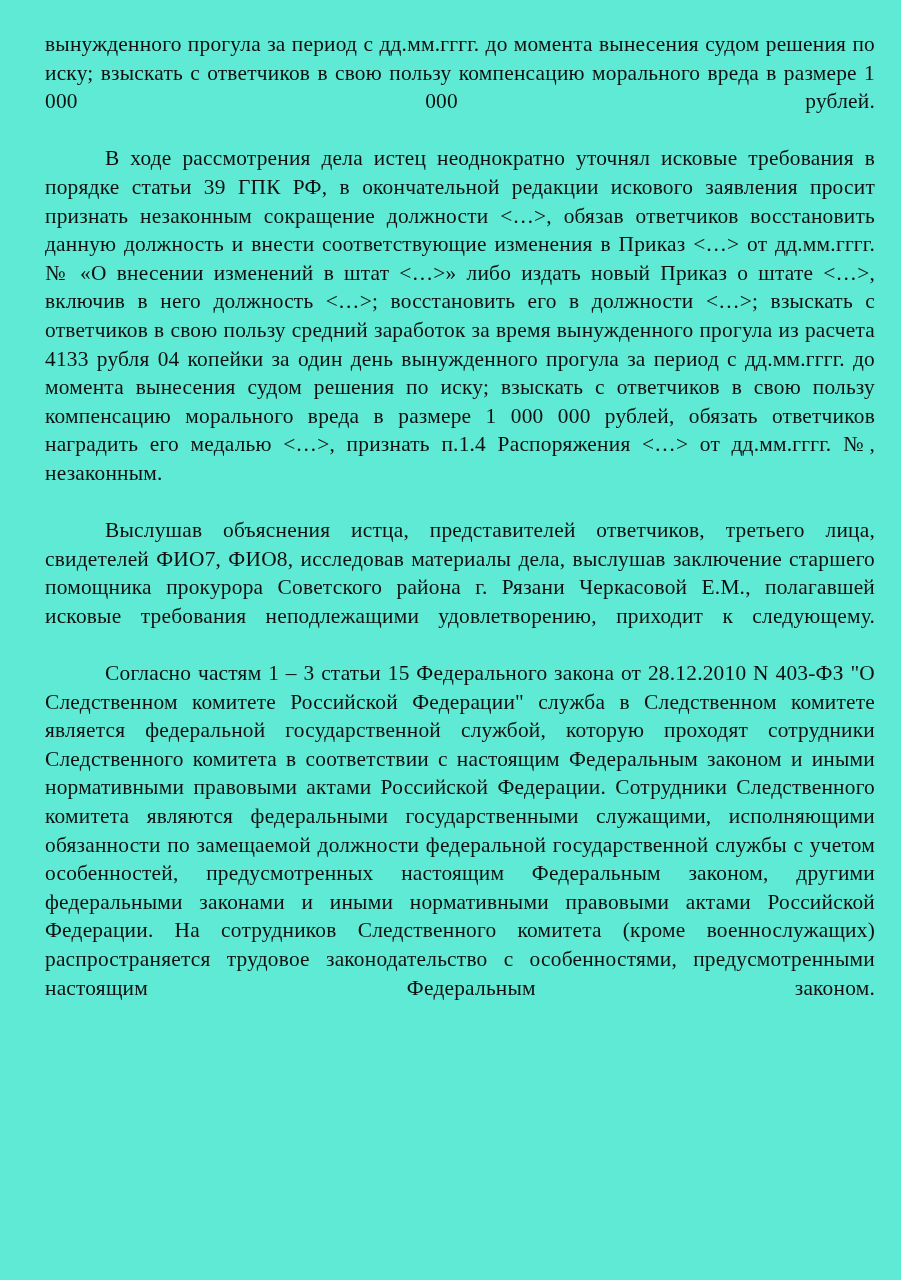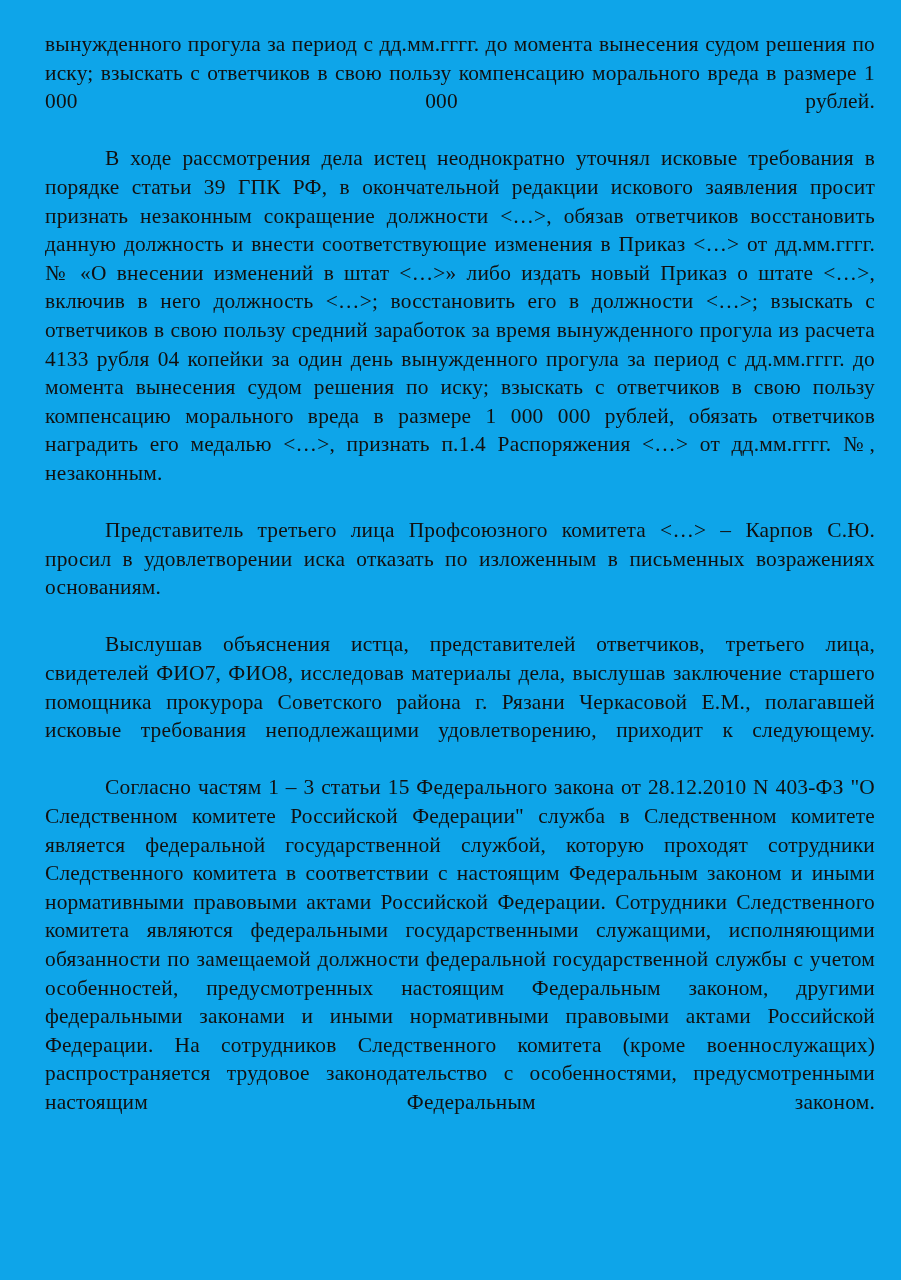--- a/index.html
+++ b/index.html
@@ -13,21 +13,21 @@
     height: 1280px;
     overflow: hidden;
     font-family: "Liberation Serif", "DejaVu Serif", serif;
     color: #100f0f;
     -webkit-font-smoothing: antialiased;
   }
   .page {
     position: relative;
     width: 901px;
     height: 1280px;
-    background: #0ea5e9;
+    background: #5eead4;
     box-sizing: border-box;
     padding: 30px 26px 0 45px;
   }
   .doc-body {
     width: 830px;
   }
   p.para {
     margin: 0;
     text-align: justify;
     text-justify: inter-word;
@@ -56,20 +56,19 @@
 
 <div class="page">
   <div class="doc-body">
 
     <p class="para no-indent">вынужденного прогула за период с дд.мм.гггг. до момента вынесения судом решения по иску; взыскать с ответчиков в свою пользу компенсацию морального вреда в размере 1 000 000 рублей.</p>
 
     <p class="para gap-para">В ходе рассмотрения дела истец неоднократно уточнял исковые требования в порядке статьи 39 ГПК РФ, в окончательной редакции искового заявления просит признать незаконным сокращение должности &lt;…&gt;, обязав ответчиков восстановить данную должность и внести соответствующие изменения в Приказ &lt;…&gt; от дд.мм.гггг. № «О внесении изменений в штат &lt;…&gt;» либо издать новый Приказ о штате &lt;…&gt;, включив в него должность &lt;…&gt;; восстановить его в должности &lt;…&gt;; взыскать с ответчиков в свою пользу средний заработок за время вынужденного прогула из расчета 4133 рубля 04 копейки за один день вынужденного прогула за период с дд.мм.гггг. до момента вынесения судом решения по иску; взыскать с ответчиков в свою пользу компенсацию морального вреда в размере 1 000 000 рублей, обязать ответчиков наградить его медалью &lt;…&gt;, признать п.1.4 Распоряжения &lt;…&gt; от дд.мм.гггг. №, незаконным.</p>
 
 
 
-    <p class="para gap-para">Представитель третьего лица Профсоюзного комитета &lt;…&gt; – Карпов С.Ю. просил в удовлетворении иска отказать по изложенным в письменных возражениях основаниям.</p>
 
     <p class="para gap-para">Выслушав объяснения истца, представителей ответчиков, третьего лица, свидетелей ФИО7, ФИО8, исследовав материалы дела, выслушав заключение старшего помощника прокурора Советского района г. Рязани Черкасовой Е.М., полагавшей исковые требования неподлежащими удовлетворению, приходит к следующему.</p>
 
     <p class="para gap-para">Согласно частям 1 – 3 статьи 15 Федерального закона от 28.12.2010 N 403-ФЗ "О Следственном комитете Российской Федерации" служба в Следственном комитете является федеральной государственной службой, которую проходят сотрудники Следственного комитета в соответствии с настоящим Федеральным законом и иными нормативными правовыми актами Российской Федерации. Сотрудники Следственного комитета являются федеральными государственными служащими, исполняющими обязанности по замещаемой должности федеральной государственной службы с учетом особенностей, предусмотренных настоящим Федеральным законом, другими федеральными законами и иными нормативными правовыми актами Российской Федерации. На сотрудников Следственного комитета (кроме военнослужащих) распространяется трудовое законодательство с особенностями, предусмотренными настоящим Федеральным законом.</p>
 
   </div>
 </div>
 
 </body></html>

